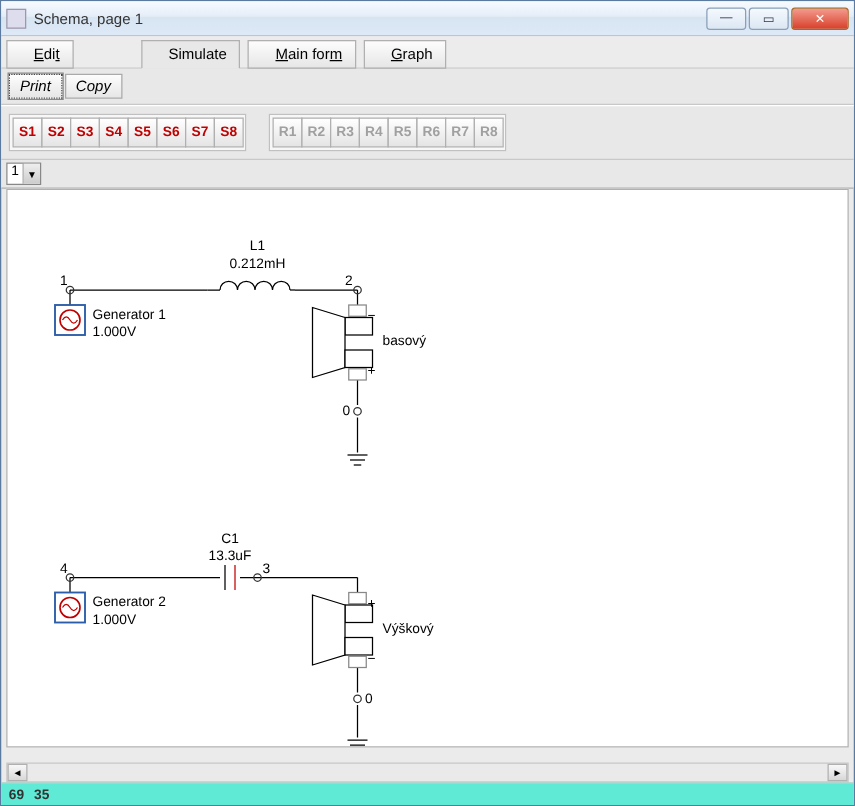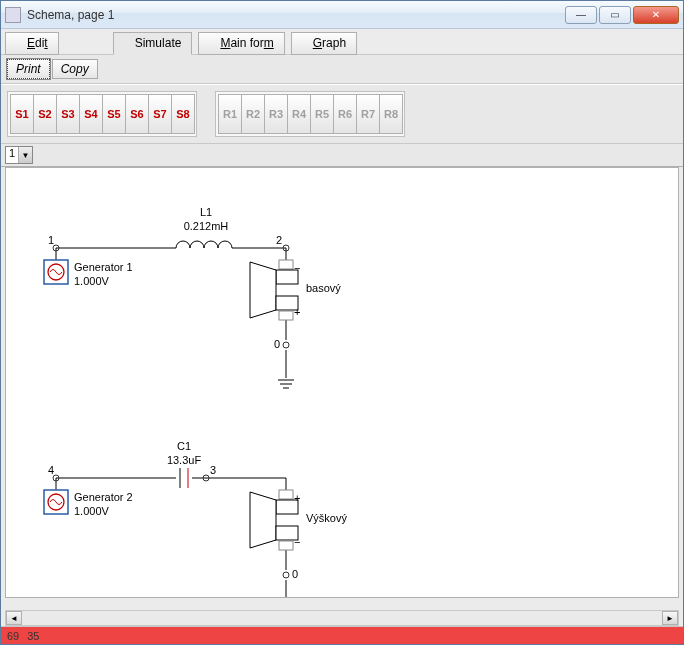--- a/index.html
+++ b/index.html
@@ -91,21 +91,21 @@
     padding:6px;
     display:flex; align-items:center;
   }
   .sgroup {
     border:1px solid #c0c0c0;
     background:#f7f7f7;
     padding:2px;
     display:flex;
   }
   .sbtn {
-    width:24px; height:40px;
+    width:24px; height:24px;
     border:1px solid #b0b0b0;
     margin-right:-1px;
     background:linear-gradient(to bottom,#fff,#e4e4e4);
     font-size:11px;
     display:flex; align-items:center; justify-content:center;
     font-weight:bold;
   }
   .sbtn.red { color:#c00000; }
   .sbtn.gray { color:#a0a0a0; }
 
@@ -145,26 +145,26 @@
   .hscroll .arr, .vscroll .arr {
     width:16px; height:14px;
     background:linear-gradient(to bottom,#f8f8f8,#d8d8d8);
     border:1px solid #b0b0b0;
     font-size:8px; display:flex; align-items:center; justify-content:center;
   }
   .hscroll .track{ flex:1; }
 
   .statusbar {
     height:18px;
-    background:#ef4444;
+    background:#5eead4;
     border-top:1px solid #c8c8c8;
     padding:1px 6px;
     font-size:11px;
     color:#333;
-    display:flex; align-items:center; gap:8px;
+    display:flex; align-items:center; gap:8px;font-weight:bold;
   }
 
   
   svg { position:absolute; top:0; left:0; }
   .wire { stroke:#000; stroke-width:1; fill:none; }
   .wirered { stroke:#c00000; stroke-width:1; fill:none; }
   .noderect { fill:#fff; stroke:#888; stroke-width:1; }
   .nodecirc { fill:none; stroke:#333; stroke-width:1; }
   .lbl { font: 11px Tahoma, sans-serif; fill:#000; }
   .complabel { font: 11px Tahoma, sans-serif; fill:#000; }

